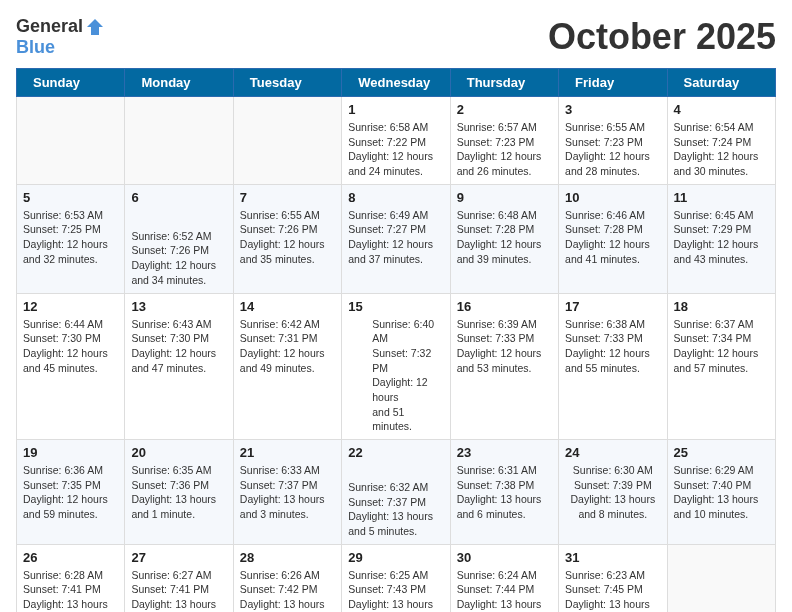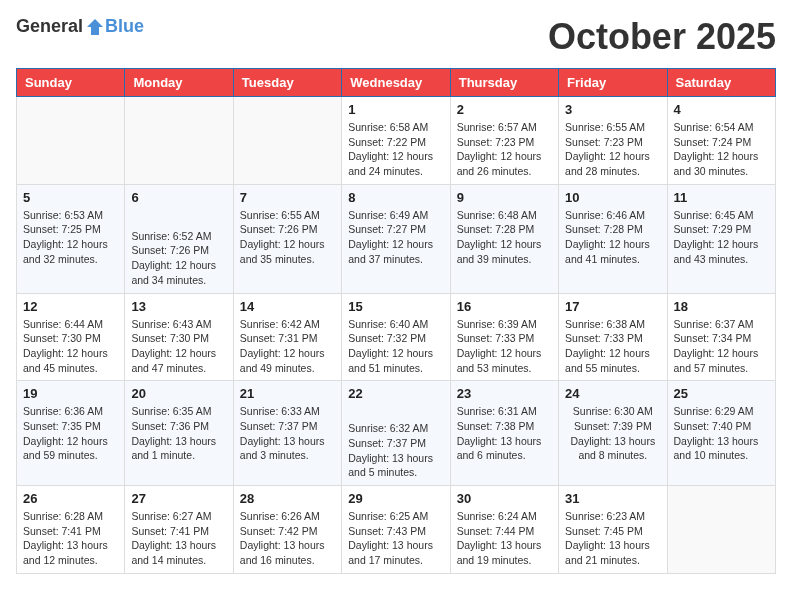--- a/index.html
+++ b/index.html
@@ -11,21 +11,21 @@
       padding: 16px;
     }
     .header-area {
       display: flex;
       justify-content: space-between;
       align-items: flex-start;
       margin-bottom: 10px;
     }
     .logo {
       display: flex;
-      flex-direction: row;
+      flex-direction: column;
       align-items: flex-start;
     }
     .logo-text {
       display: flex;
       align-items: center;
     }
     .logo-general {
       font-size: 18px;
       font-weight: bold;
       color: #333;
@@ -50,24 +50,24 @@
     .location-title {
       font-size: 15px;
       color: #555;
     }
     .calendar {
       width: 100%;
       border-collapse: collapse;
       border: 1px solid #ccc;
     }
     .calendar th {
-      background: #ef4444;
+      background: #0369a1;
       color: #fff;
       text-align: left;
-      padding: 6px 8px;
+      padding: 6px 16px;
       font-size: 13px;
       border: 1px solid #2a6aaf;
     }
     .calendar td {
       vertical-align: top;
       padding: 5px 6px;
       border: 1px solid #ddd;
       width: 108px;
       min-height: 80px;
       font-size: 11px;
@@ -227,21 +227,21 @@
         </td>
         <td>
           <div class="day-number">14</div>
           <div class="day-info" style="white-space: pre-line;">Sunrise: 6:42 AM
 Sunset: 7:31 PM
 Daylight: 12 hours
 and 49 minutes.</div>
         </td>
         <td>
           <div class="day-number">15</div>
-          <div class="day-info" style="white-space: pre-line;">Sunrise: 6:40 AM
+          <div class="day-info" style="white-space: pre-line; margin-left: 24px;">Sunrise: 6:40 AM
 Sunset: 7:32 PM
 Daylight: 12 hours
 and 51 minutes.</div>
         </td>
         <td>
           <div class="day-number">16</div>
           <div class="day-info" style="white-space: pre-line;">Sunrise: 6:39 AM
 Sunset: 7:33 PM
 Daylight: 12 hours
 and 53 minutes.</div>

